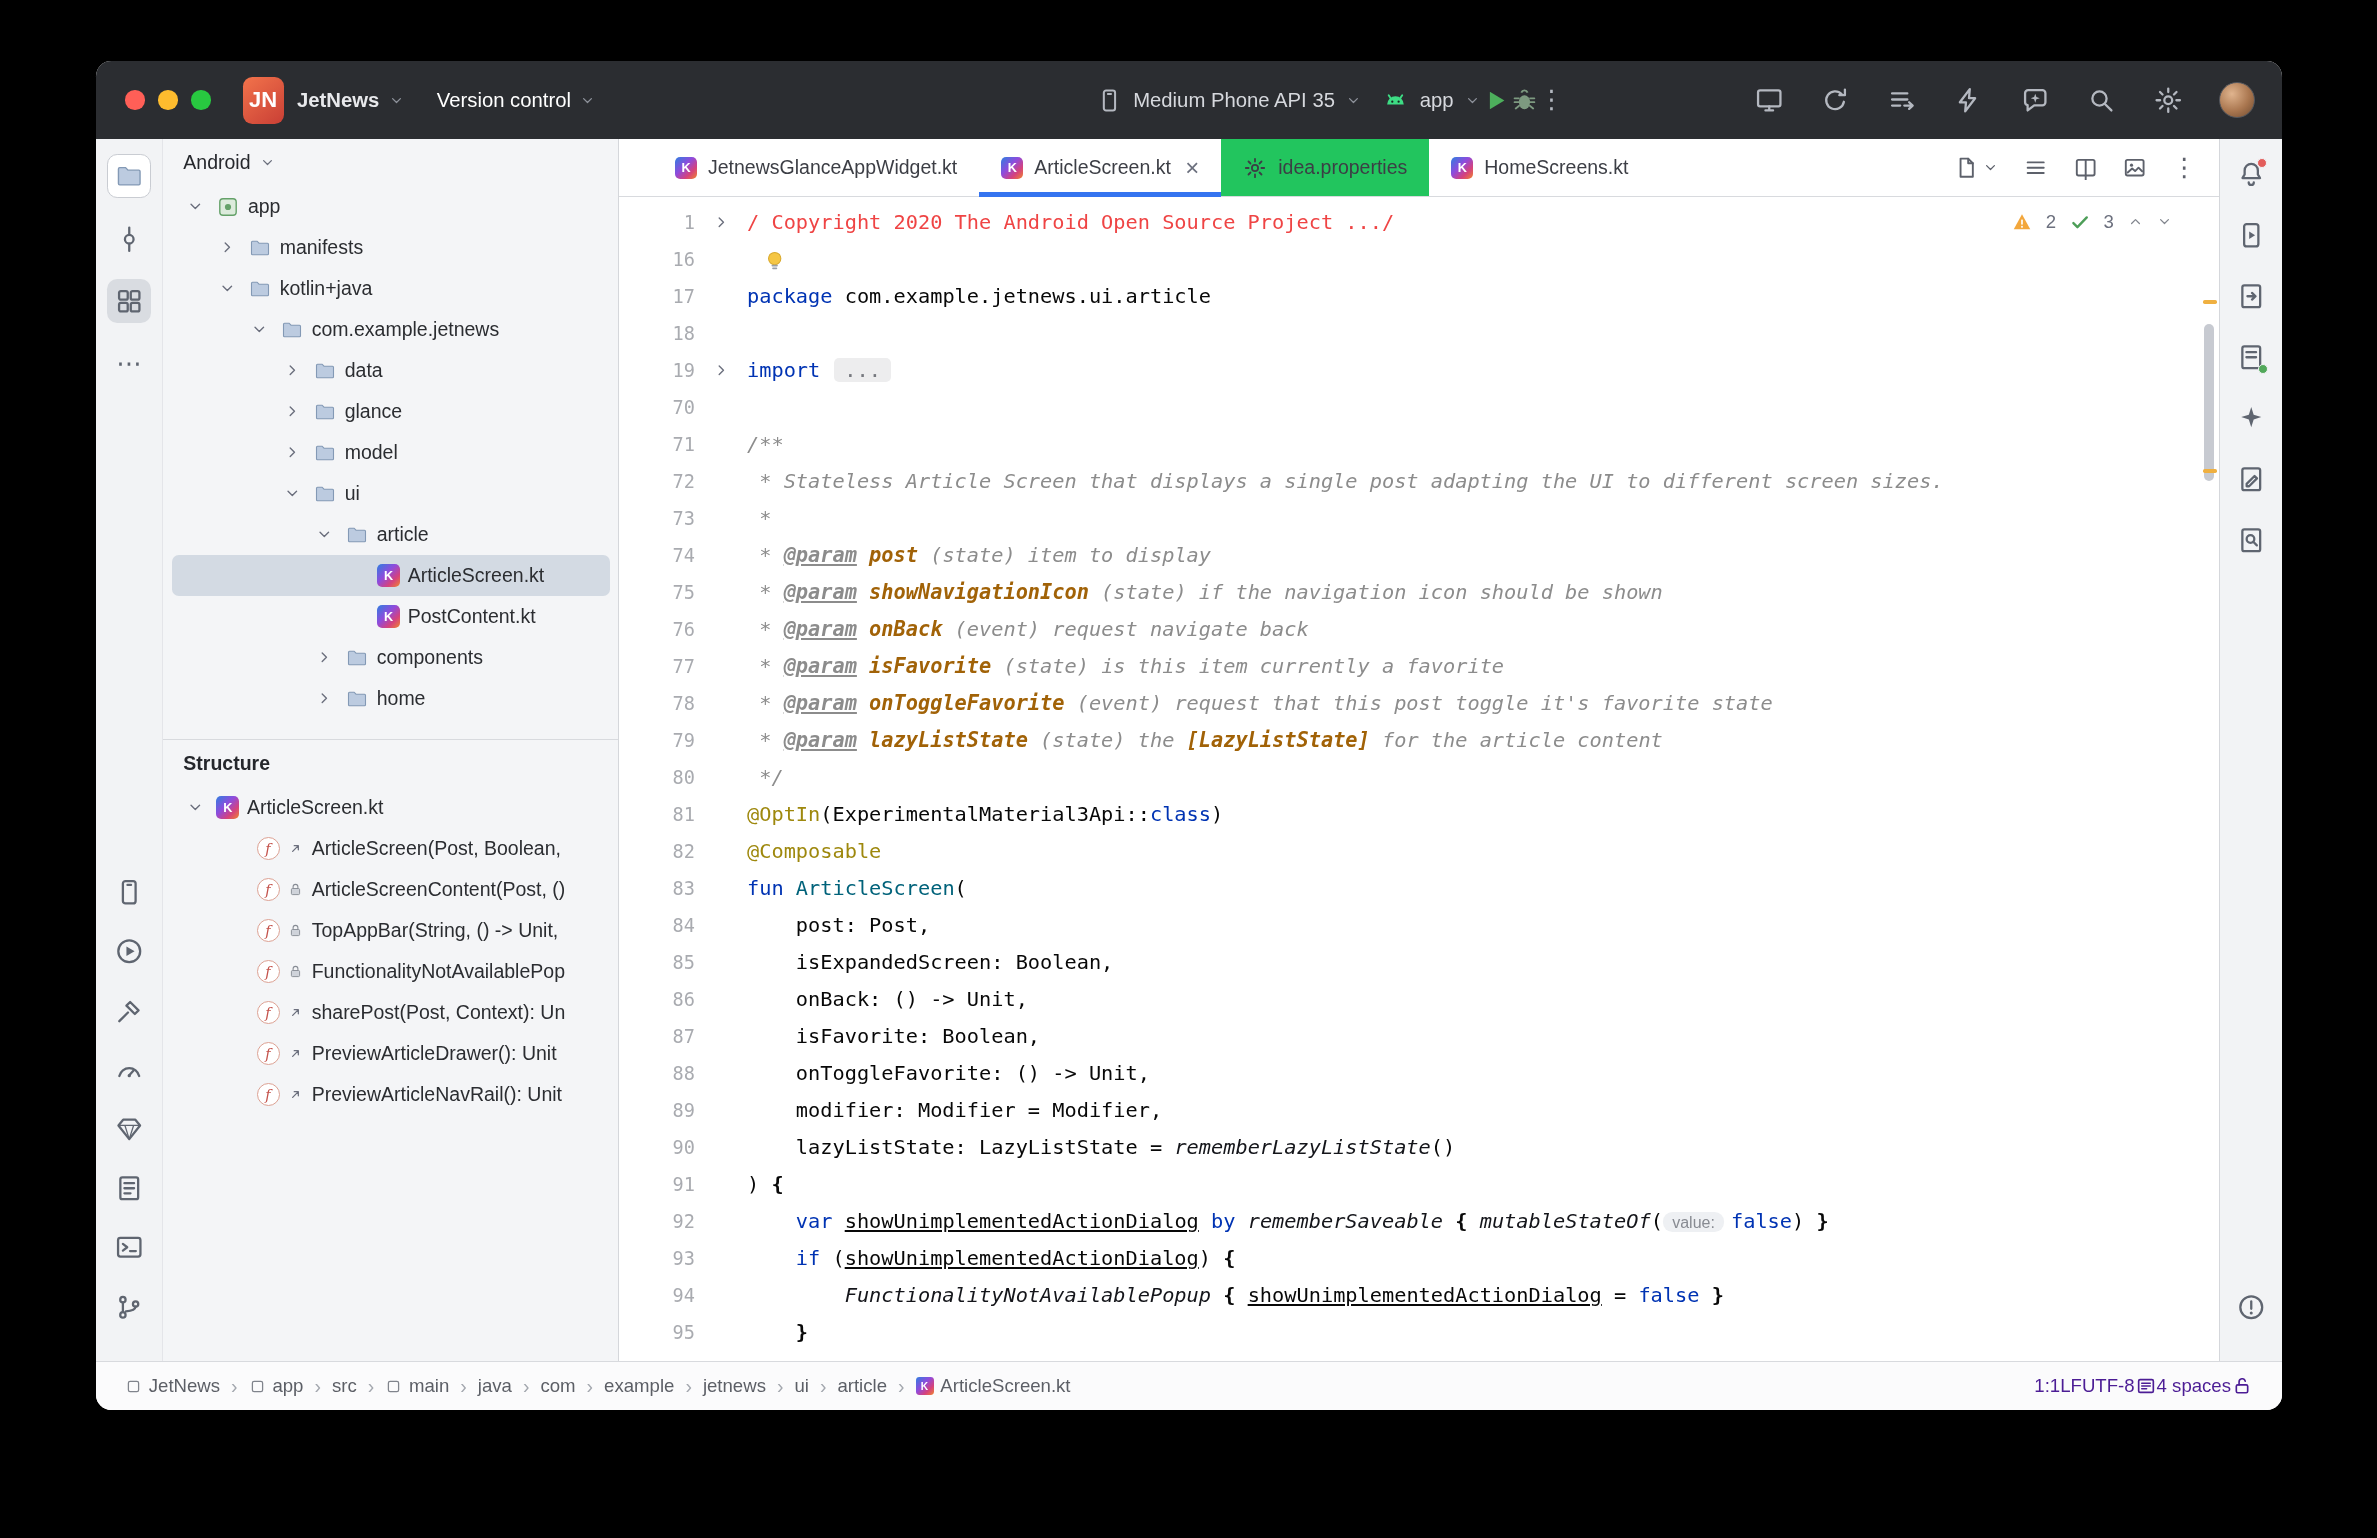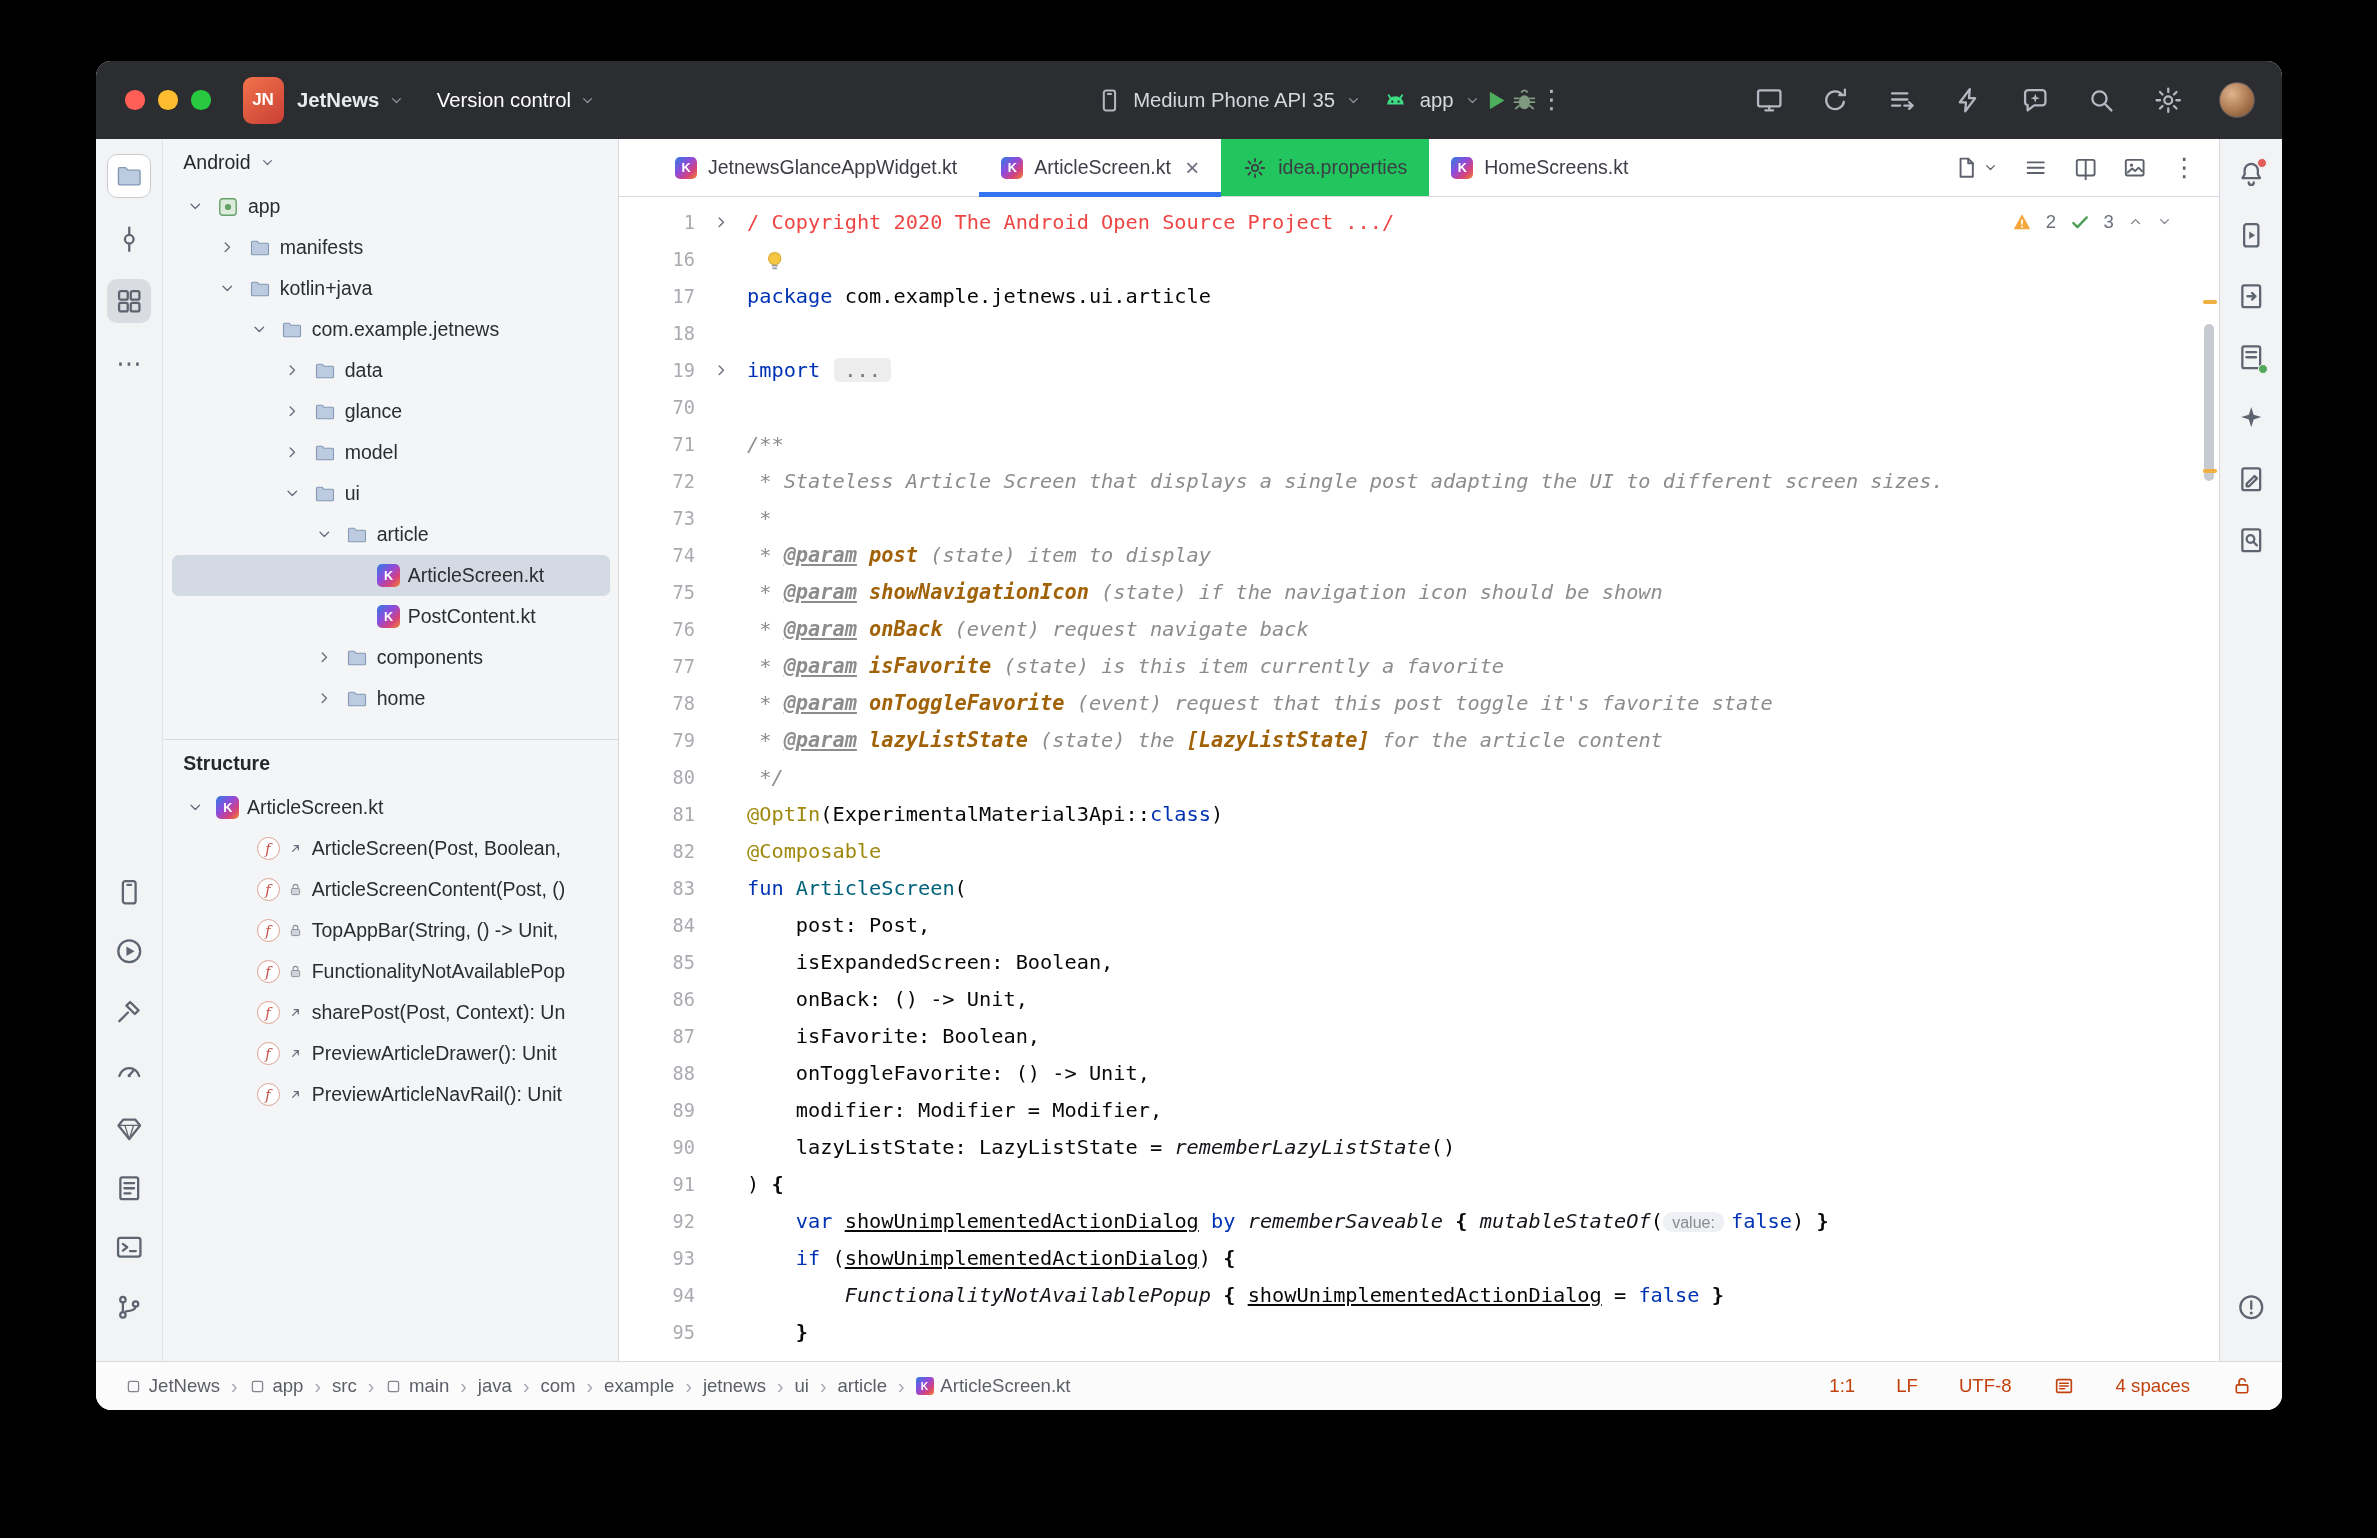--- a/index.html
+++ b/index.html
@@ -25,21 +25,21 @@
   .fn-badge { width:23px; height:23px; border-radius:50%; border:1.7px solid #dca193; color:#c4524b;
               background:#fff; font-style:italic; font-family:"DejaVu Serif", serif; font-size:14.4px;
               display:inline-flex; align-items:center; justify-content:center; flex:none; }
 
   
   .titlebar { height:78px; flex:none; background:#2b2d31; color:#dfe1e5; display:flex; align-items:center; position:relative; }
   .traffic { display:flex; gap:13.5px; margin:0 32px 0 29px; }
   .tl { width:19.5px; height:19.5px; border-radius:50%; }
   .tl.red{background:#ff5f57;} .tl.yellow{background:#febc2e;} .tl.green{background:#28c840;}
   .logo { width:41px; height:47px; border-radius:9.3px; background:linear-gradient(140deg,#f2734b,#c93f35);
-          display:flex; align-items:center; justify-content:center; font-weight:bold; font-size:17px; color:#fff; }
+          display:flex; align-items:center; justify-content:center; font-weight:bold; font-size:22px; color:#fff; }
   .tb-group { display:flex; align-items:center; gap:8.5px; }
   .tb-name { font-size:20.3px; font-weight:600; color:#e8e9ec; margin-left:13.5px; }
   .tb-vc { font-size:20.3px; color:#ffffff; margin-left:32px; }
   .tb-chev { color:#8d919a; }
   .tb-center { position:absolute; left:50%; top:0; height:100%; transform:translateX(calc(-50% + 141px));
                display:flex; align-items:center; }
   .device-group, .runcfg-group { display:flex; align-items:center; gap:10.2px; color:#d6d8dd; font-size:20.3px; }
   .device-group { margin-right:20.3px; }
   .tb-right { position:absolute; right:0; top:0; height:100%; display:flex; align-items:center; gap:36px; padding-right:27px; color:#b4b8c0; }
   .avatar { width:36px; height:36px; border-radius:50%; flex:none;
@@ -118,21 +118,21 @@
   .rb-bottom { margin-top:auto; }
 
   
   .status-bar { height:49px; flex:none; background:#fbfbfc; border-top:0.8px solid #d8dade;
                 display:flex; align-items:center; padding:0 29px; font-size:18.6px; color:#5c5f66; }
   .breadcrumbs { display:flex; align-items:center; white-space:nowrap; overflow:hidden; }
   .crumb { display:flex; align-items:center; gap:6.8px; color:#5c5f66; }
   .crumb .icon { color:#80848c; }
   .crumb-sep { color:#a3a7ae; margin:0 11px; font-size:19.5px; }
   .breadcrumbs .k-badge { width:18px; height:18px; font-size:10.2px; border-radius:3.4px; }
-  .status-right { margin-left:auto; display:flex; align-items:center; gap:41px; color:#c2410c;text-align:right; }
+  .status-right { margin-left:auto; display:flex; align-items:center; color:#4c1d95;text-align:right; }
   .status-item { display:flex; align-items:center; }
 </style>
 </head>
 <body>
 
 <div class="stage">
   <div class="window">
 
     <div class="titlebar">
       <div class="traffic">

